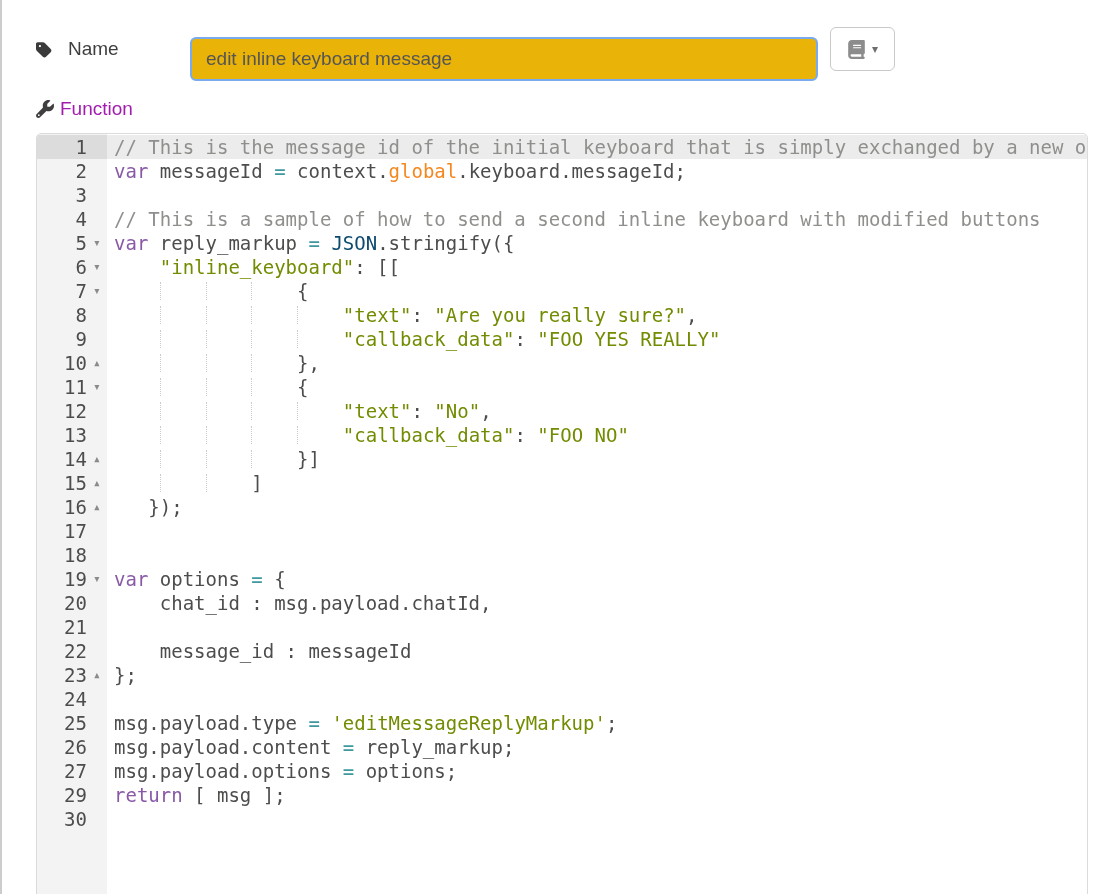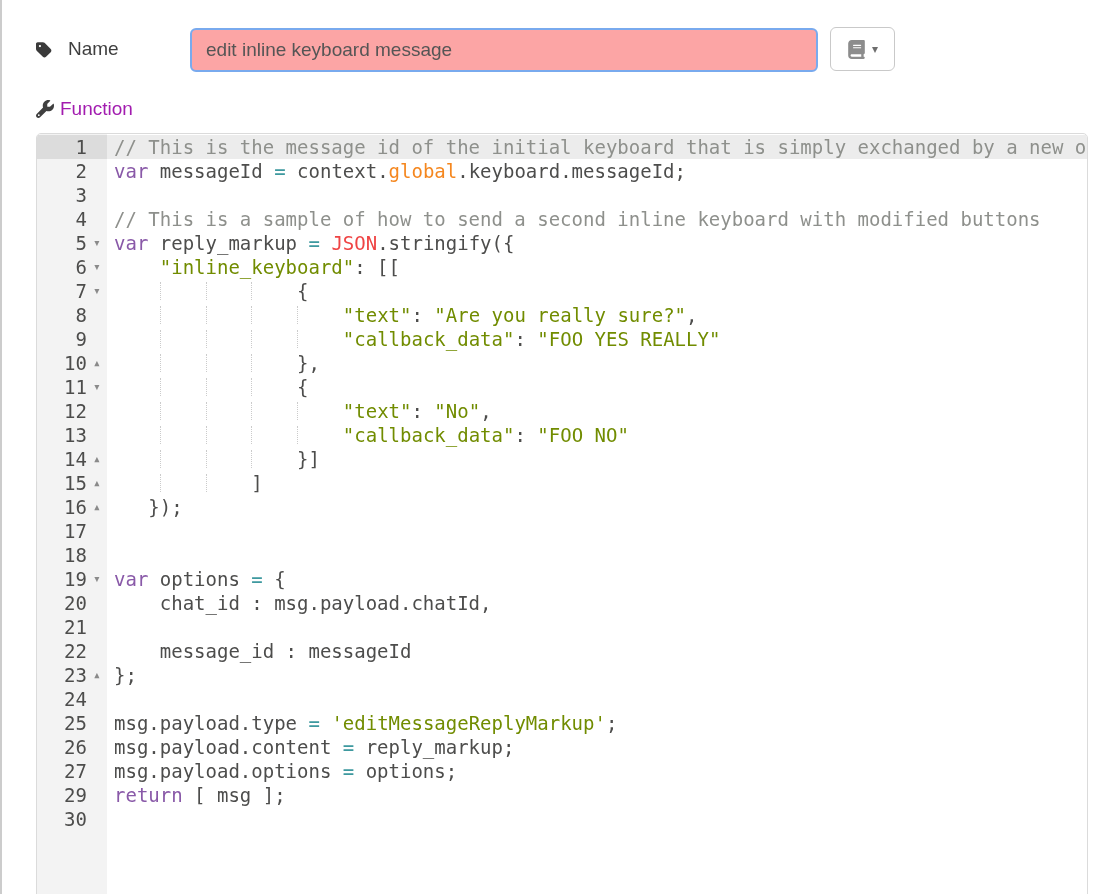--- a/index.html
+++ b/index.html
@@ -4,24 +4,24 @@
 <style>
   * { margin:0; padding:0; box-sizing:border-box; }
   html,body { width:1106px; height:894px; background:#fff; overflow:hidden;
               font-family:"Liberation Sans", sans-serif; }
   #edge { position:absolute; left:0; top:0; width:2px; height:894px; background:#ccc; }
 
   
   .icon-svg { display:inline-block; vertical-align:middle; }
   #name-icon { position:absolute; left:36px; top:40px; }
   #name-label { position:absolute; left:68px; top:38px; font-size:19px; color:#3f3f3f; }
-  #name-input { position:absolute; left:190px; top:28px; width:628px; height:44px;
+  #name-input { position:absolute; left:190px; top:37px; width:628px; height:44px;
                 border:2px solid #79aaee; border-radius:6px; padding:4px 14px;
                 font-size:19px; color:#555; font-family:"Liberation Sans", sans-serif;
-                outline:none; background:#fca5a5; }
+                outline:none; background:#eab308; }
   #library-button { position:absolute; left:830px; top:27px; width:65px; height:44px;
                     border:1px solid #c9c9c9; border-radius:6px; background:#fff;
                     display:flex; align-items:center; justify-content:center; gap:6px;
                     cursor:pointer; }
   #library-caret { font-size:12px; color:#6e6e6e; line-height:1; }
   #function-icon { position:absolute; left:36px; top:99px; }
   #function-label { position:absolute; left:60px; top:98px; font-size:19px; color:#a21caf; }
 
   
   #editor { position:absolute; left:36px; top:133px; width:1052px; height:765px;
@@ -36,21 +36,21 @@
   .ln { text-align:right; }
   .fold { width:20px; text-align:center; font-size:13px; color:#8a8a8a; line-height:24px; }
   .ccell { flex:1; padding-left:7px; color:#4d4d4c; overflow:hidden; }
   .line-row.active .gcell { background:#dcdcdc; }
   .line-row.active .ccell { background:#ececec; }
 
   .tok-c { color:#8e908c; }            
   .tok-k { color:#8959a8; }            
   .tok-o { color:#3e999f; }            
   .tok-s { color:#718c00; }            
-  .tok-r { color:#ef4444; }            
+  .tok-r { color:#0c4a6e; }            
   .tok-n { color:#f5871f; }            
   .tok-d { color:#4d4d4c; }            
   .ig { position:relative; }
   .ig::before { content:""; position:absolute; left:0; top:2px; bottom:2px;
                 border-left:1px dotted #cbcbcb; }
 </style>
 </head>
 <body>
 
 <div id="edge"></div>

